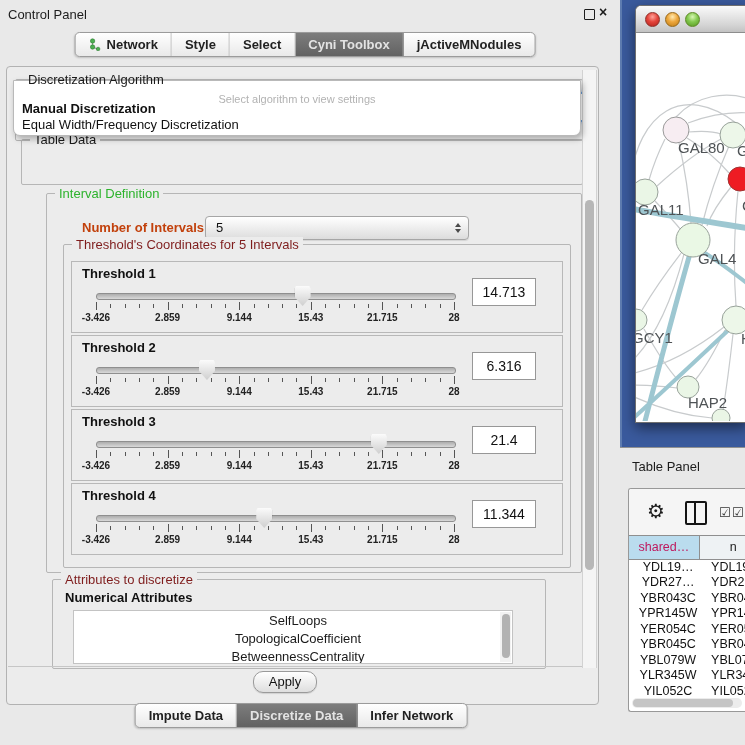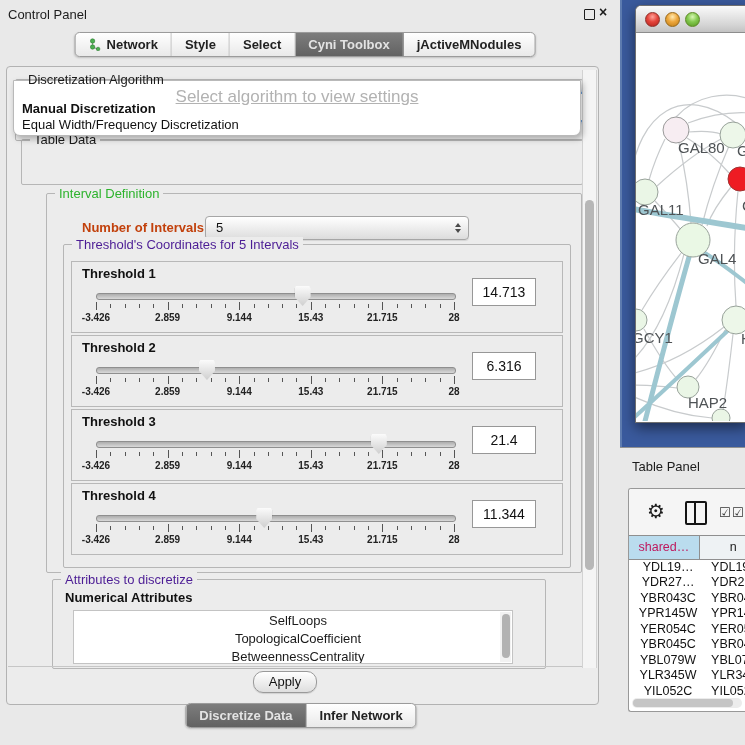--- a/index.html
+++ b/index.html
@@ -24,31 +24,31 @@
   #top-tabs{top:32px;left:305px;transform:translateX(-50%);}
   #bottom-tabs{top:703px;left:301px;transform:translateX(-50%);}
 
   
   #main-panel{left:6px;top:66px;width:591px;height:637px;background:#ececec;
        border:1px solid #b2b2b2;border-radius:4px;}
 
   .group{position:absolute;border:1px solid #b6b6b6;border-radius:2px;}
   .gtitle{position:absolute;top:-8px;left:8px;background:#ececec;padding:0 4px;font-size:13px;color:#1a1a1a;white-space:nowrap;}
   .gtitle.green{color:#2db32d;}
-  .gtitle.blue{color:#4c1d95;}
+  .gtitle.blue{color:#7f1d1d;}
 
   #group-disc{left:8px;top:12px;width:566px;height:60px;}
   #gtitle-disc{z-index:45;background:transparent;}
 
   #combo-alg{left:20px;top:25px;width:558px;height:26px;background:#fff;border:2px solid #6b9fd8;
        box-shadow:0 0 4px #7aa7d8;border-radius:5px;z-index:6;}
 
   #algo-popup{left:6px;top:13px;width:566px;height:54px;background:#fff;border:1px solid #b9b9b9;
        border-radius:0 0 7px 7px;box-shadow:2px 3px 6px rgba(0,0,0,.28);z-index:40;}
-  #popup-prompt{left:0;top:6px;width:100%;text-align:center;font-size:17px;color:#b2b2b2;text-decoration:underline;}
+  #popup-prompt{left:0;top:12px;width:100%;text-align:center;font-size:11px;color:#b2b2b2;}
   .popup-opt{left:8px;font-size:13px;color:#111;white-space:nowrap;}
   #popup-opt-0{top:20px;font-weight:bold;}
   #popup-opt-1{top:36px;}
 
   #group-tdata{left:14px;top:72px;width:560px;height:44px;}
 
   .combo{position:absolute;background:linear-gradient(#ffffff,#ececec 55%,#dcdcdc);
        border:1px solid #a6a6a6;border-radius:4px;box-shadow:0 1px 1px rgba(0,0,0,.10);}
   .combo .cval{position:absolute;left:10px;top:0;font-size:13px;color:#111;line-height:22px;white-space:nowrap;}
   .spin{position:absolute;right:7px;top:50%;transform:translateY(-50%);display:flex;flex-direction:column;gap:2px;}
@@ -381,20 +381,23 @@
 
     <div class="abs" id="viewport-line"></div>
     <div class="abs" id="apply-btn">Apply</div>
 
     <div class="abs" id="main-scroll">
       <div id="main-thumb"></div>
     </div>
   </div>
 
   <div class="abs seg" id="bottom-tabs">
+    <div class="tab">
+        <span>Impute Data</span>
+      </div>
     <div class="tab sel">
         <span>Discretize Data</span>
       </div>
     <div class="tab">
         <span>Infer Network</span>
       </div>
   </div>
 </div>
 
 <div class="abs" id="net-desktop">

